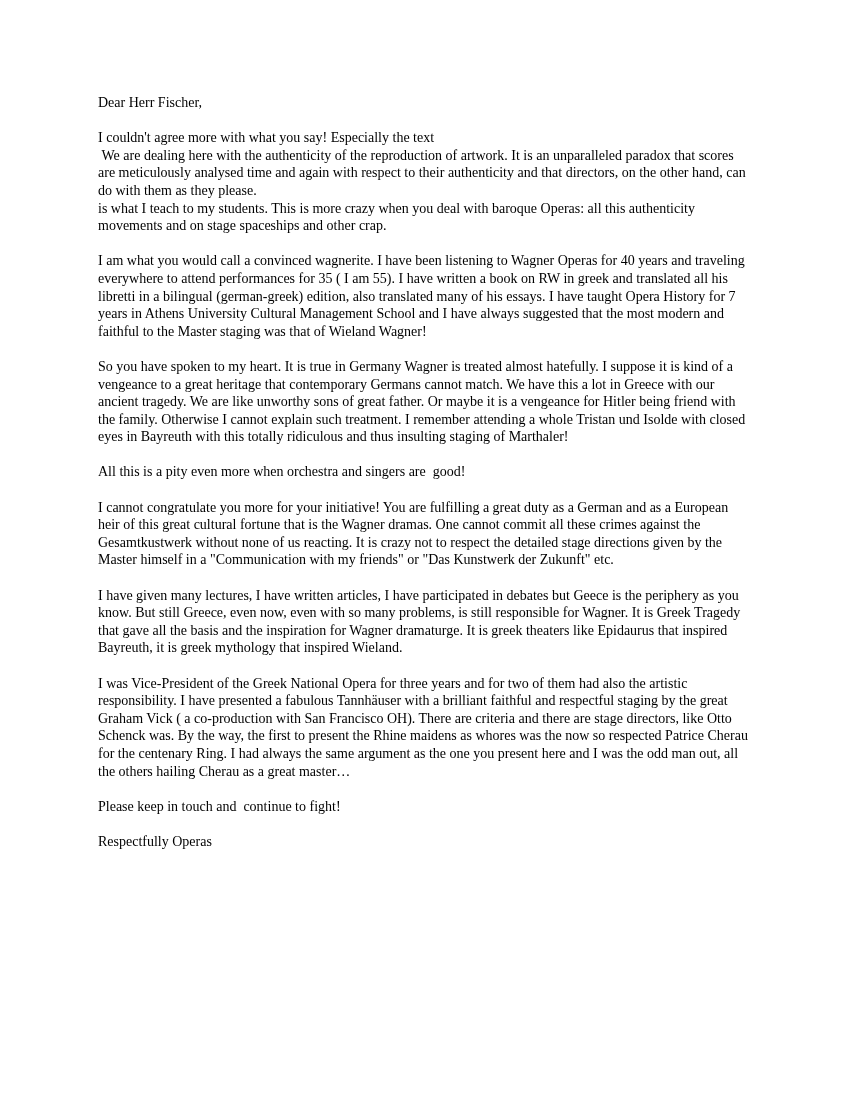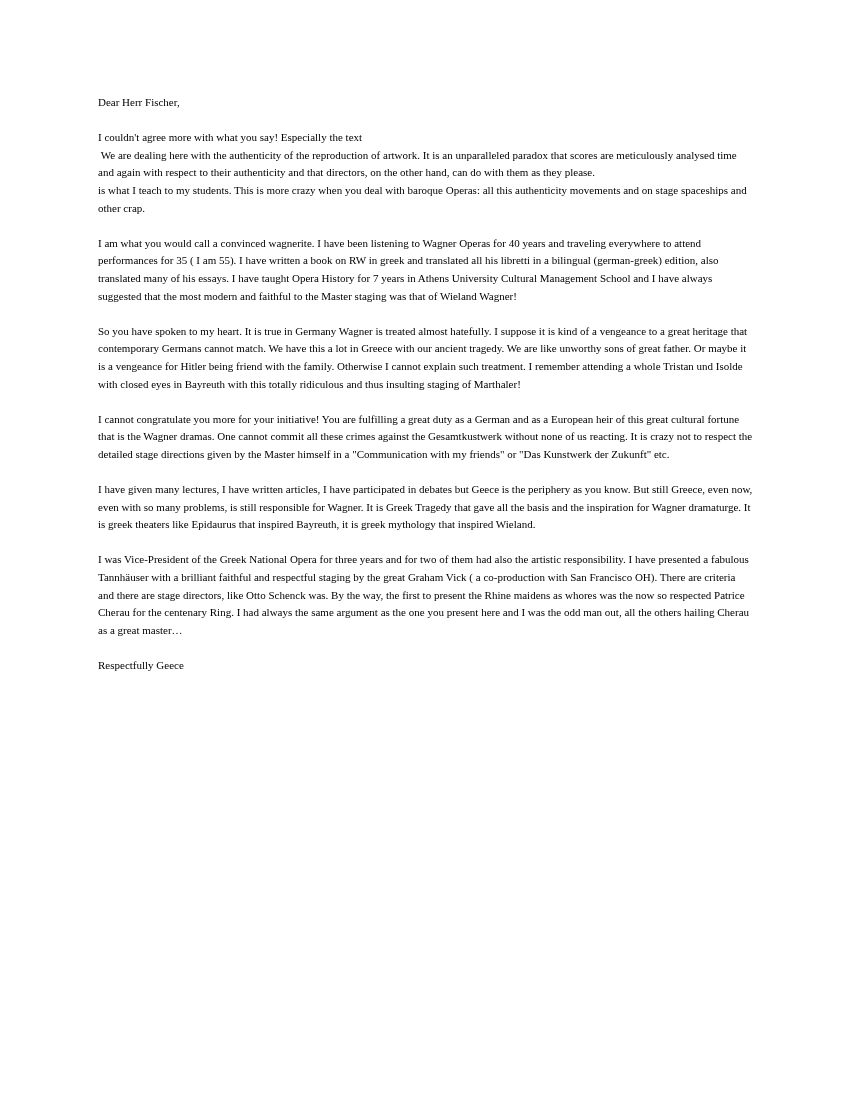--- a/index.html
+++ b/index.html
@@ -14,39 +14,41 @@
   }
   .page {
     box-sizing: border-box;
     width: 850px;
     height: 1100px;
     padding: 94px 97px 0 98px;
     background: #ffffff;
   }
   .letter {
     font-family: "Liberation Serif", "DejaVu Serif", serif;
-    font-size: 11px;
+    font-size: 14px;
     line-height: 17.6px;
     color: #000000;
     width: 655px;
   }
   .letter p {
     margin: 0 0 17.6px 0;
     white-space: pre-wrap;
   }
 </style>
 </head>
 <body>
 
 <div class="page">
   <div class="letter">
     <p>Dear Herr Fischer,</p>
     <p>I couldn't agree more with what you say! Especially the text
  We are dealing here with the authenticity of the reproduction of artwork. It is an unparalleled paradox that scores are meticulously analysed time and again with respect to their authenticity and that directors, on the other hand, can do with them as they please.
 is what I teach to my students. This is more crazy when you deal with baroque Operas: all this authenticity movements and on stage spaceships and other crap.</p>
     <p>I am what you would call a convinced wagnerite. I have been listening to Wagner Operas for 40 years and traveling everywhere to attend performances for 35 ( I am 55). I have written a book on RW in greek and translated all his libretti in a bilingual (german-greek) edition, also translated many of his essays. I have taught Opera History for 7 years in Athens University Cultural Management School and I have always suggested that the most modern and faithful to the Master staging was that of Wieland Wagner!</p>
     <p>So you have spoken to my heart. It is true in Germany Wagner is treated almost hatefully. I suppose it is kind of a vengeance to a great heritage that contemporary Germans cannot match. We have this a lot in Greece with our ancient tragedy. We are like unworthy sons of great father. Or maybe it is a vengeance for Hitler being friend with the family. Otherwise I cannot explain such treatment. I remember attending a whole Tristan und Isolde with closed eyes in Bayreuth with this totally ridiculous and thus insulting staging of Marthaler!</p>
+    <p>All this is a pity even more when orchestra and singers are  good!</p>
     <p>I cannot congratulate you more for your initiative! You are fulfilling a great duty as a German and as a European heir of this great cultural fortune that is the Wagner dramas. One cannot commit all these crimes against the Gesamtkustwerk without none of us reacting. It is crazy not to respect the detailed stage directions given by the Master himself in a "Communication with my friends" or "Das Kunstwerk der Zukunft" etc.</p>
     <p>I have given many lectures, I have written articles, I have participated in debates but Geece is the periphery as you know. But still Greece, even now, even with so many problems, is still responsible for Wagner. It is Greek Tragedy that gave all the basis and the inspiration for Wagner dramaturge. It is greek theaters like Epidaurus that inspired Bayreuth, it is greek mythology that inspired Wieland.</p>
     <p>I was Vice-President of the Greek National Opera for three years and for two of them had also the artistic responsibility. I have presented a fabulous Tannhäuser with a brilliant faithful and respectful staging by the great Graham Vick ( a co-production with San Francisco OH). There are criteria and there are stage directors, like Otto Schenck was. By the way, the first to present the Rhine maidens as whores was the now so respected Patrice Cherau for the centenary Ring. I had always the same argument as the one you present here and I was the odd man out, all the others hailing Cherau as a great master…</p>
-    <p>Respectfully Geece</p>
+    <p>Please keep in touch and  continue to fight!</p>
+    <p>Respectfully Operas</p>
   </div>
 </div>
 
 </body></html>

